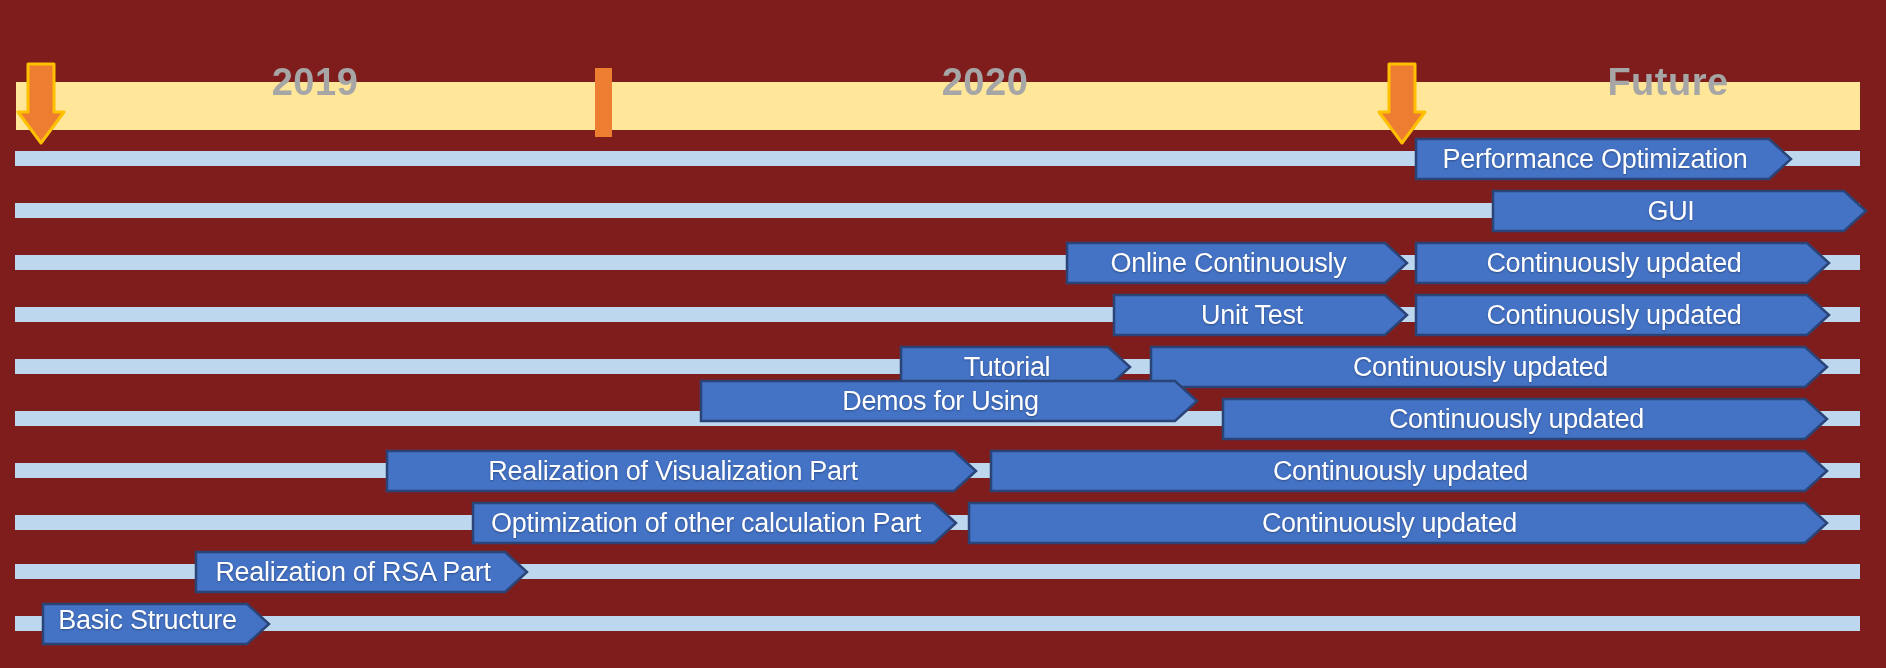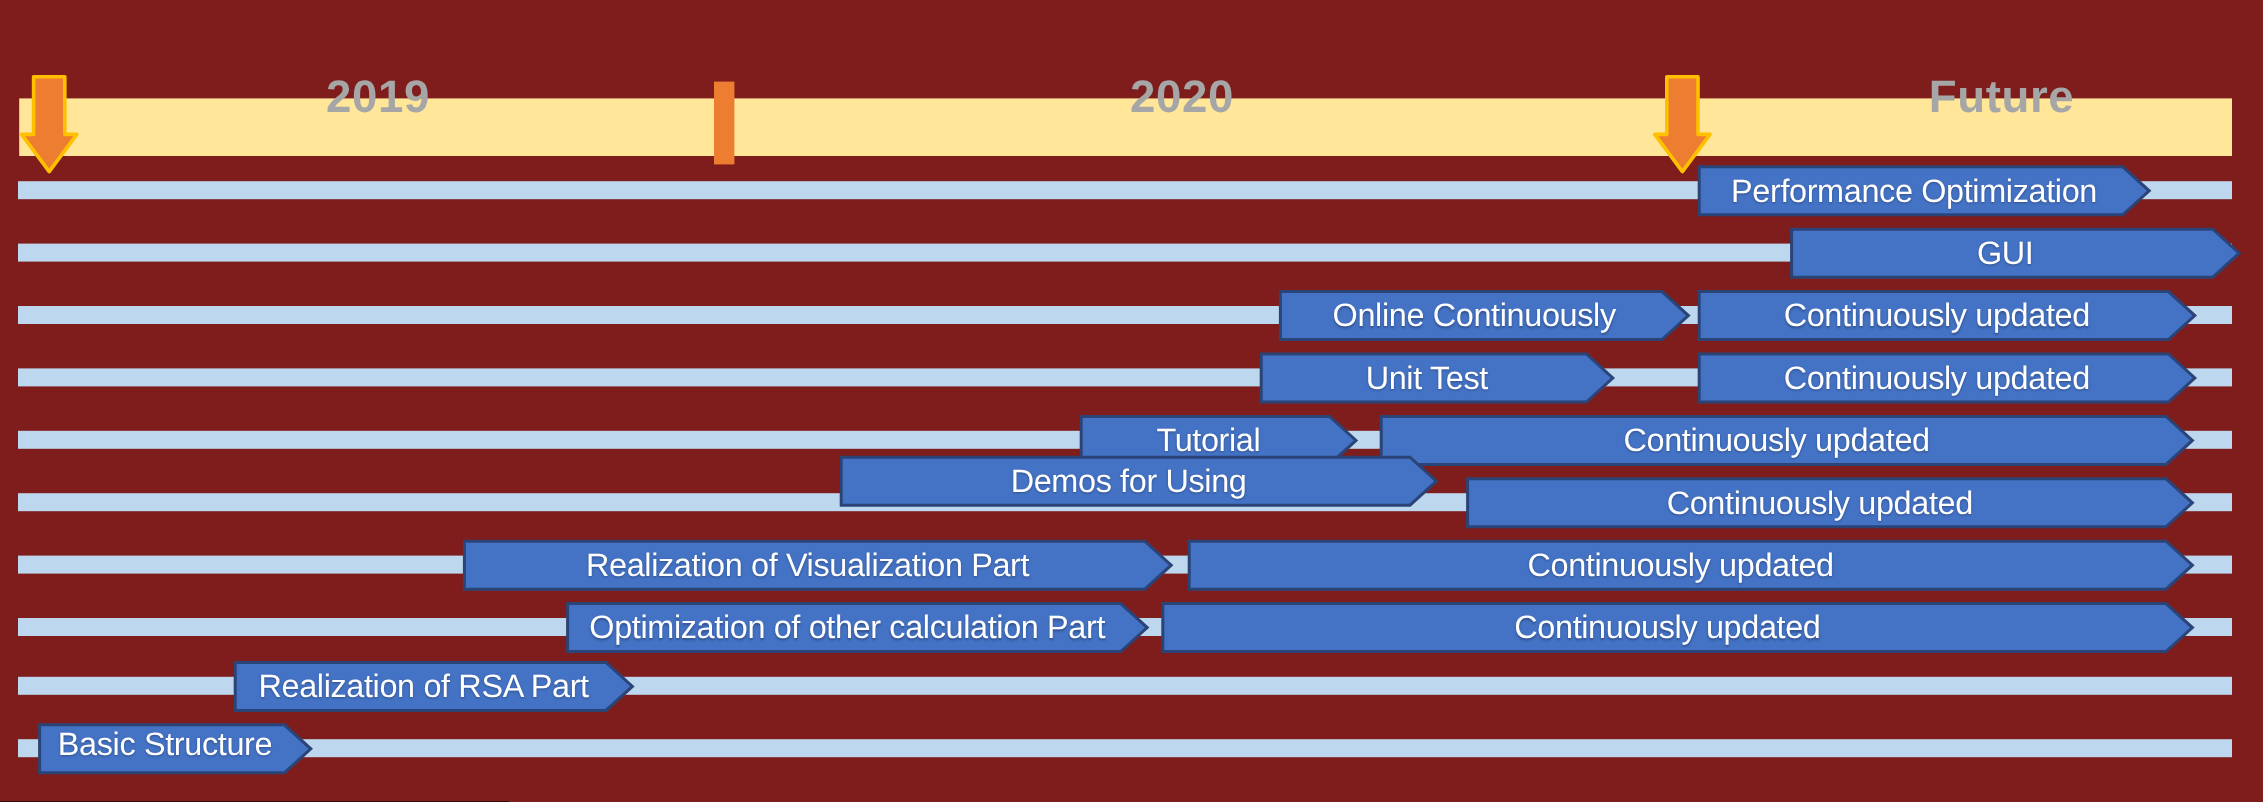--- a/index.html
+++ b/index.html
@@ -65,21 +65,21 @@
        </svg>
        <div class="bar-label" style="width:325px">Online Continuously</div>
       </div>
       <div class="bar" style="left: 1415px; top: 242px; width: 415px; height: 42px;">
         <svg width="415" height="42">
          <polygon points="1,1 392,1 414,21 392,41 1,41" fill="#4472C4" stroke="#2B4477" stroke-width="2.5" stroke-linejoin="miter"></polygon>
        </svg>
        <div class="bar-label" style="width:398px">Continuously updated</div>
       </div>
       <div class="track" style="left: 15px; top: 307px; width: 1845px; height: 15px;"></div>
-      <div class="bar" style="left: 1050px; top: 294px; width: 295px; height: 42px;">
+      <div class="bar" style="left: 1113px; top: 294px; width: 295px; height: 42px;">
         <svg width="295" height="42">
          <polygon points="1,1 272,1 294,21 272,41 1,41" fill="#4472C4" stroke="#2B4477" stroke-width="2.5" stroke-linejoin="miter"></polygon>
        </svg>
        <div class="bar-label" style="width:278px">Unit Test</div>
       </div>
       <div class="bar" style="left: 1415px; top: 294px; width: 415px; height: 42px;">
         <svg width="415" height="42">
          <polygon points="1,1 392,1 414,21 392,41 1,41" fill="#4472C4" stroke="#2B4477" stroke-width="2.5" stroke-linejoin="miter"></polygon>
        </svg>
        <div class="bar-label" style="width:398px">Continuously updated</div>
@@ -137,20 +137,20 @@
        <div class="bar-label" style="width:843px">Continuously updated</div>
       </div>
       <div class="track" style="left: 15px; top: 564px; width: 1845px; height: 15px;"></div>
       <div class="bar" style="left: 195px; top: 551px; width: 333px; height: 42px;">
         <svg width="333" height="42">
          <polygon points="1,1 310,1 332,21 310,41 1,41" fill="#4472C4" stroke="#2B4477" stroke-width="2.5" stroke-linejoin="miter"></polygon>
        </svg>
        <div class="bar-label" style="width:316px">Realization of RSA Part</div>
       </div>
       <div class="track" style="left: 15px; top: 616px; width: 1845px; height: 15px;"></div>
-      <div class="bar" style="left: 32px; top: 603px; width: 228px; height: 34px;">
+      <div class="bar" style="left: 42px; top: 603px; width: 228px; height: 34px;">
         <svg width="228" height="42">
          <polygon points="1,1 205,1 227,21 205,41 1,41" fill="#4472C4" stroke="#2B4477" stroke-width="2.5" stroke-linejoin="miter"></polygon>
        </svg>
        <div class="bar-label" style="width:211px">Basic Structure</div>
       </div>
     </div>
 </div>
 
 </body></html>

